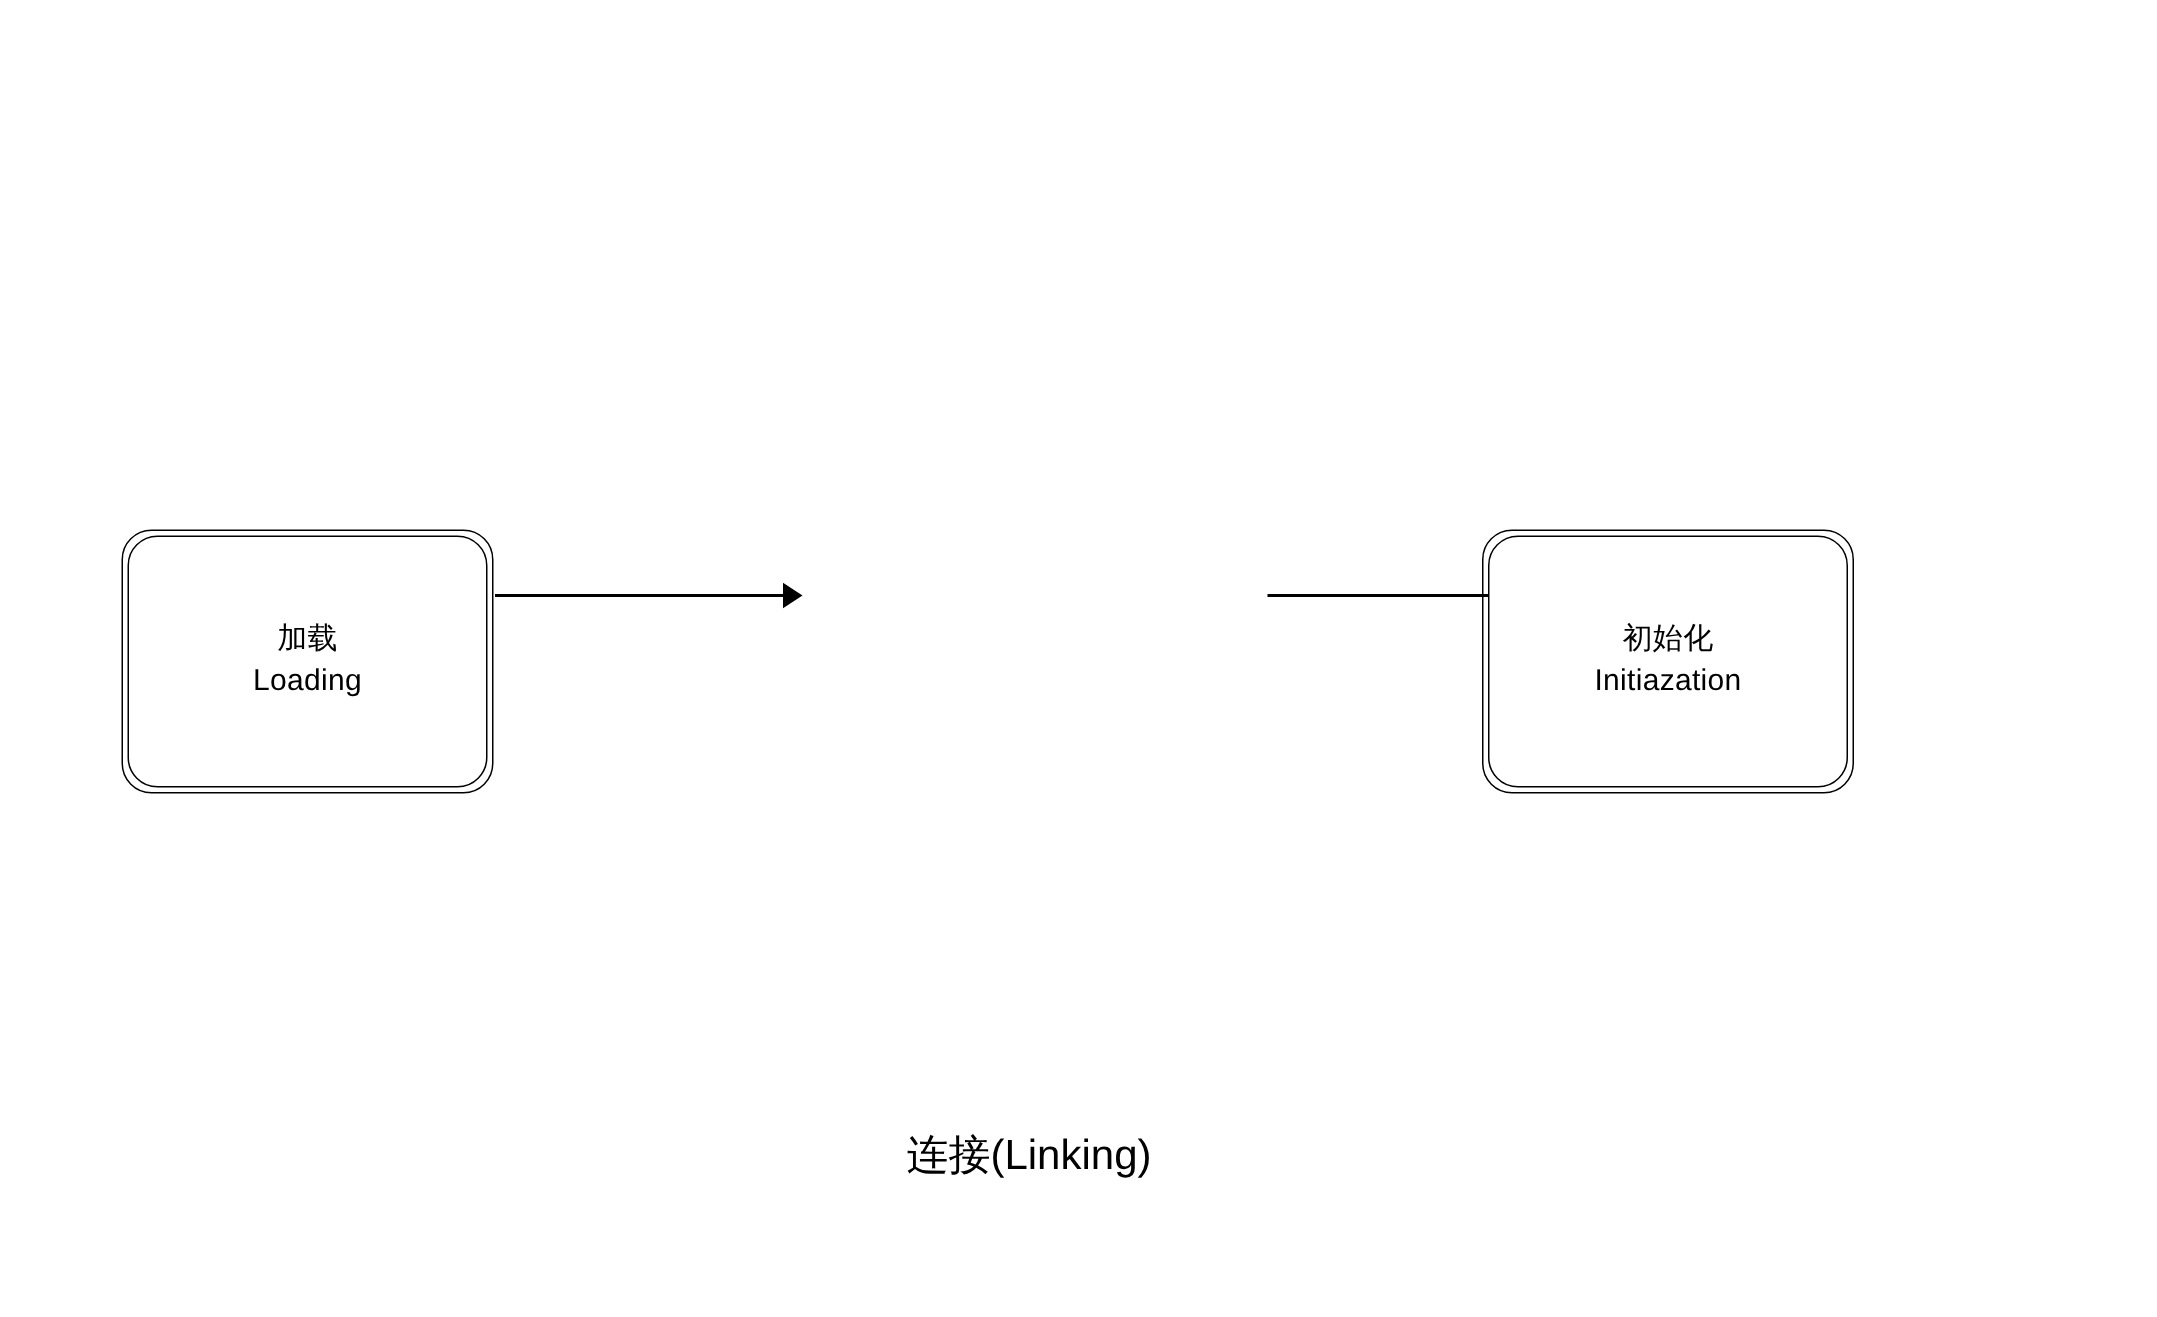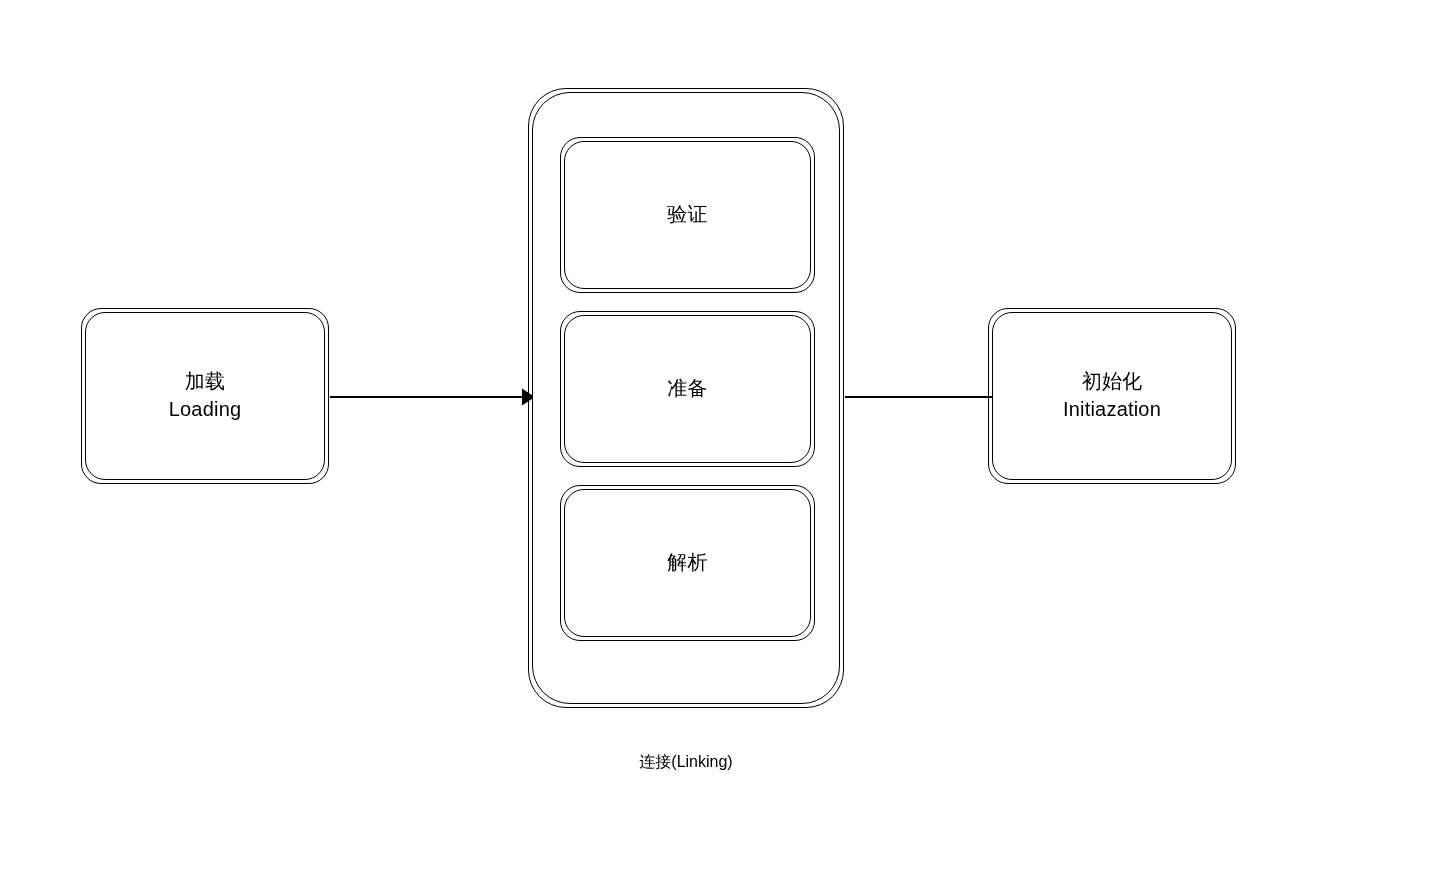--- a/index.html
+++ b/index.html
@@ -49,37 +49,38 @@
     font-size: 20px;
     line-height: 1.38;
     letter-spacing: 0.2px;
     white-space: pre-line;
     color: #000000;
   }
 
   
   .stage-box {
     border-radius: 20px;
+    margin-top: 45px;
   }
 
   
   .group-box {
     border-radius: 38px;
   }
 
   
   .phase-box {
     border-radius: 20px;
   }
 
   
   .caption {
     position: absolute;
     text-align: center;
-    font-size: 16px;
+    font-size: 28px;
     line-height: 1.3;
     color: #000000;
     white-space: nowrap;
   }
 
   
   .arrow {
     position: absolute;
     height: 24px;
     pointer-events: none;
@@ -99,35 +100,20 @@
 Loading</span>
   </div>
 
   <div class="arrow" style="left:330px; top:385px; width:205px;">
     <svg width="205" height="24" viewBox="0 0 205 24" aria-hidden="true">
       <line x1="0" y1="12" x2="192" y2="12" stroke="#000000" stroke-width="2"></line>
       <polygon points="192,3.5 205,12 192,20.5" fill="#000000"></polygon>
     </svg>
   </div>
 
-  <div class="node group-box" style="left:532px; top:92px; width:308px; height:612px; align-items:flex-start;">
-
-    <div class="node phase-box" style="left:31px; top:48px; width:247px; height:148px;">
-      <span class="node-label">验证</span>
-    </div>
-
-    <div class="node phase-box" style="left:31px; top:222px; width:247px; height:148px;">
-      <span class="node-label">准备</span>
-    </div>
-
-    <div class="node phase-box" style="left:31px; top:396px; width:247px; height:148px;">
-      <span class="node-label">解析</span>
-    </div>
-
-  </div>
 
   <div class="caption" style="left:532px; top:752px; width:308px;">连接(Linking)</div>
 
   <div class="arrow" style="left:845px; top:385px; width:205px;">
     <svg width="205" height="24" viewBox="0 0 205 24" aria-hidden="true">
       <line x1="0" y1="12" x2="192" y2="12" stroke="#000000" stroke-width="2"></line>
       <polygon points="192,3.5 205,12 192,20.5" fill="#000000"></polygon>
     </svg>
   </div>
 

